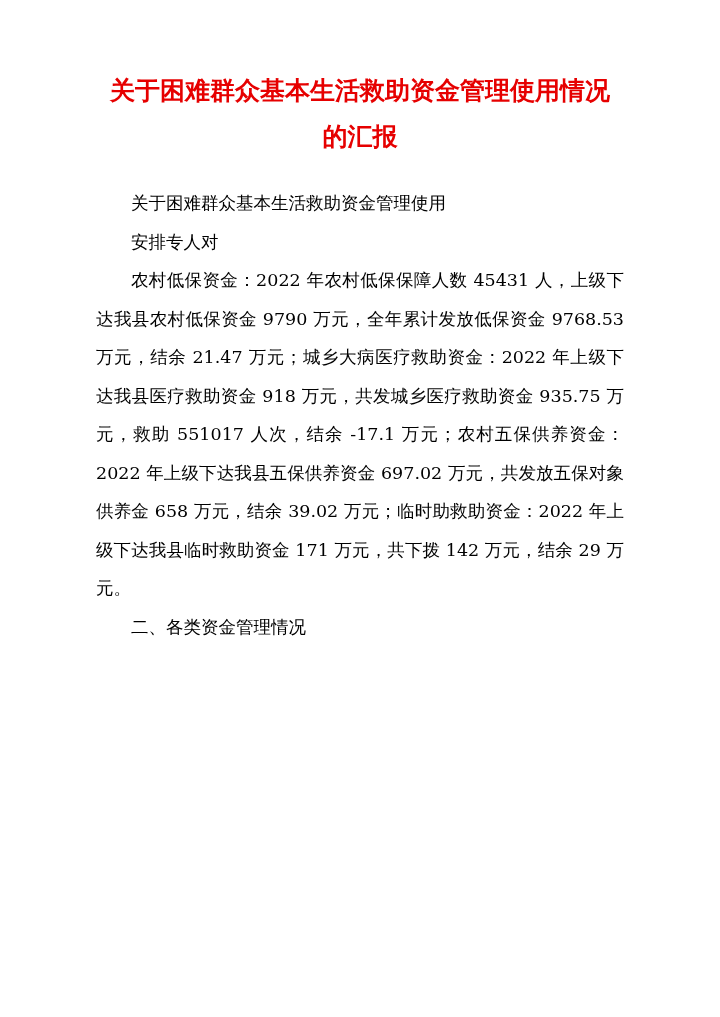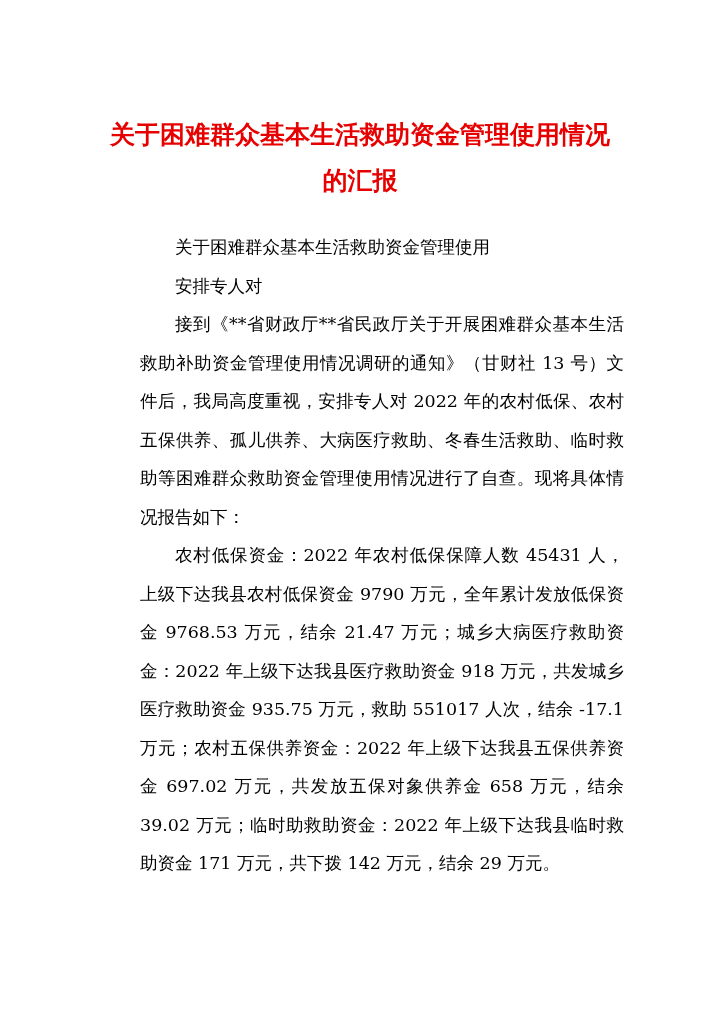--- a/index.html
+++ b/index.html
@@ -7,51 +7,50 @@
   body {
     width: 720px;
     height: 1017px;
     overflow: hidden;
     font-family: "DejaVu Serif", "Liberation Serif", serif;
     color: #000000;
   }
   .page {
     width: 720px;
     height: 1017px;
-    padding: 112px 96px 0 96px;
+    padding: 68px 96px 0 96px;
     background: #ffffff;
   }
   .doc-title {
     color: #e60000;
     font-size: 25px;
     font-weight: bold;
     text-align: center;
     line-height: 46px;
     margin-bottom: 24px;
     font-family: "DejaVu Serif", "Liberation Serif", serif;
   }
   .doc-body p {
     font-size: 17.5px;
     line-height: 38.5px;
     text-align: justify;
     text-indent: 35px;
     color: #000000;
-    margin-left: 44px;
   }
 </style>
 </head>
 <body>
 
 <div class="page">
 
   <h1 class="doc-title">
     <span>关于困难群众基本生活救助资金管理使用情况</span><br>
     <span>的汇报</span>
   </h1>
 
   <div class="doc-body">
     <p>关于困难群众基本生活救助资金管理使用</p>
     <p>安排专人对</p>
-    <p>接到《**省财政厅**省民政厅关于开展困难群众基本生活救助补助资金管理使用情况调研的通知》（甘财社 13 号）文件后，我局高度重视，安排专人对 2022 年的农村低保、农村五保供养、孤儿供养、大病医疗救助、冬春生活救助、临时救助等困难群众救助资金管理使用情况进行了自查。现将具体情况报告如下：</p>
     <p>农村低保资金：2022 年农村低保保障人数 45431 人，上级下达我县农村低保资金 9790 万元，全年累计发放低保资金 9768.53 万元，结余 21.47 万元；城乡大病医疗救助资金：2022 年上级下达我县医疗救助资金 918 万元，共发城乡医疗救助资金 935.75 万元，救助 551017 人次，结余 -17.1 万元；农村五保供养资金：2022 年上级下达我县五保供养资金 697.02 万元，共发放五保对象供养金 658 万元，结余 39.02 万元；临时助救助资金：2022 年上级下达我县临时救助资金 171 万元，共下拨 142 万元，结余 29 万元。</p>
+    <p>二、各类资金管理情况</p>
   </div>
 
 </div>
 
 </body></html>

